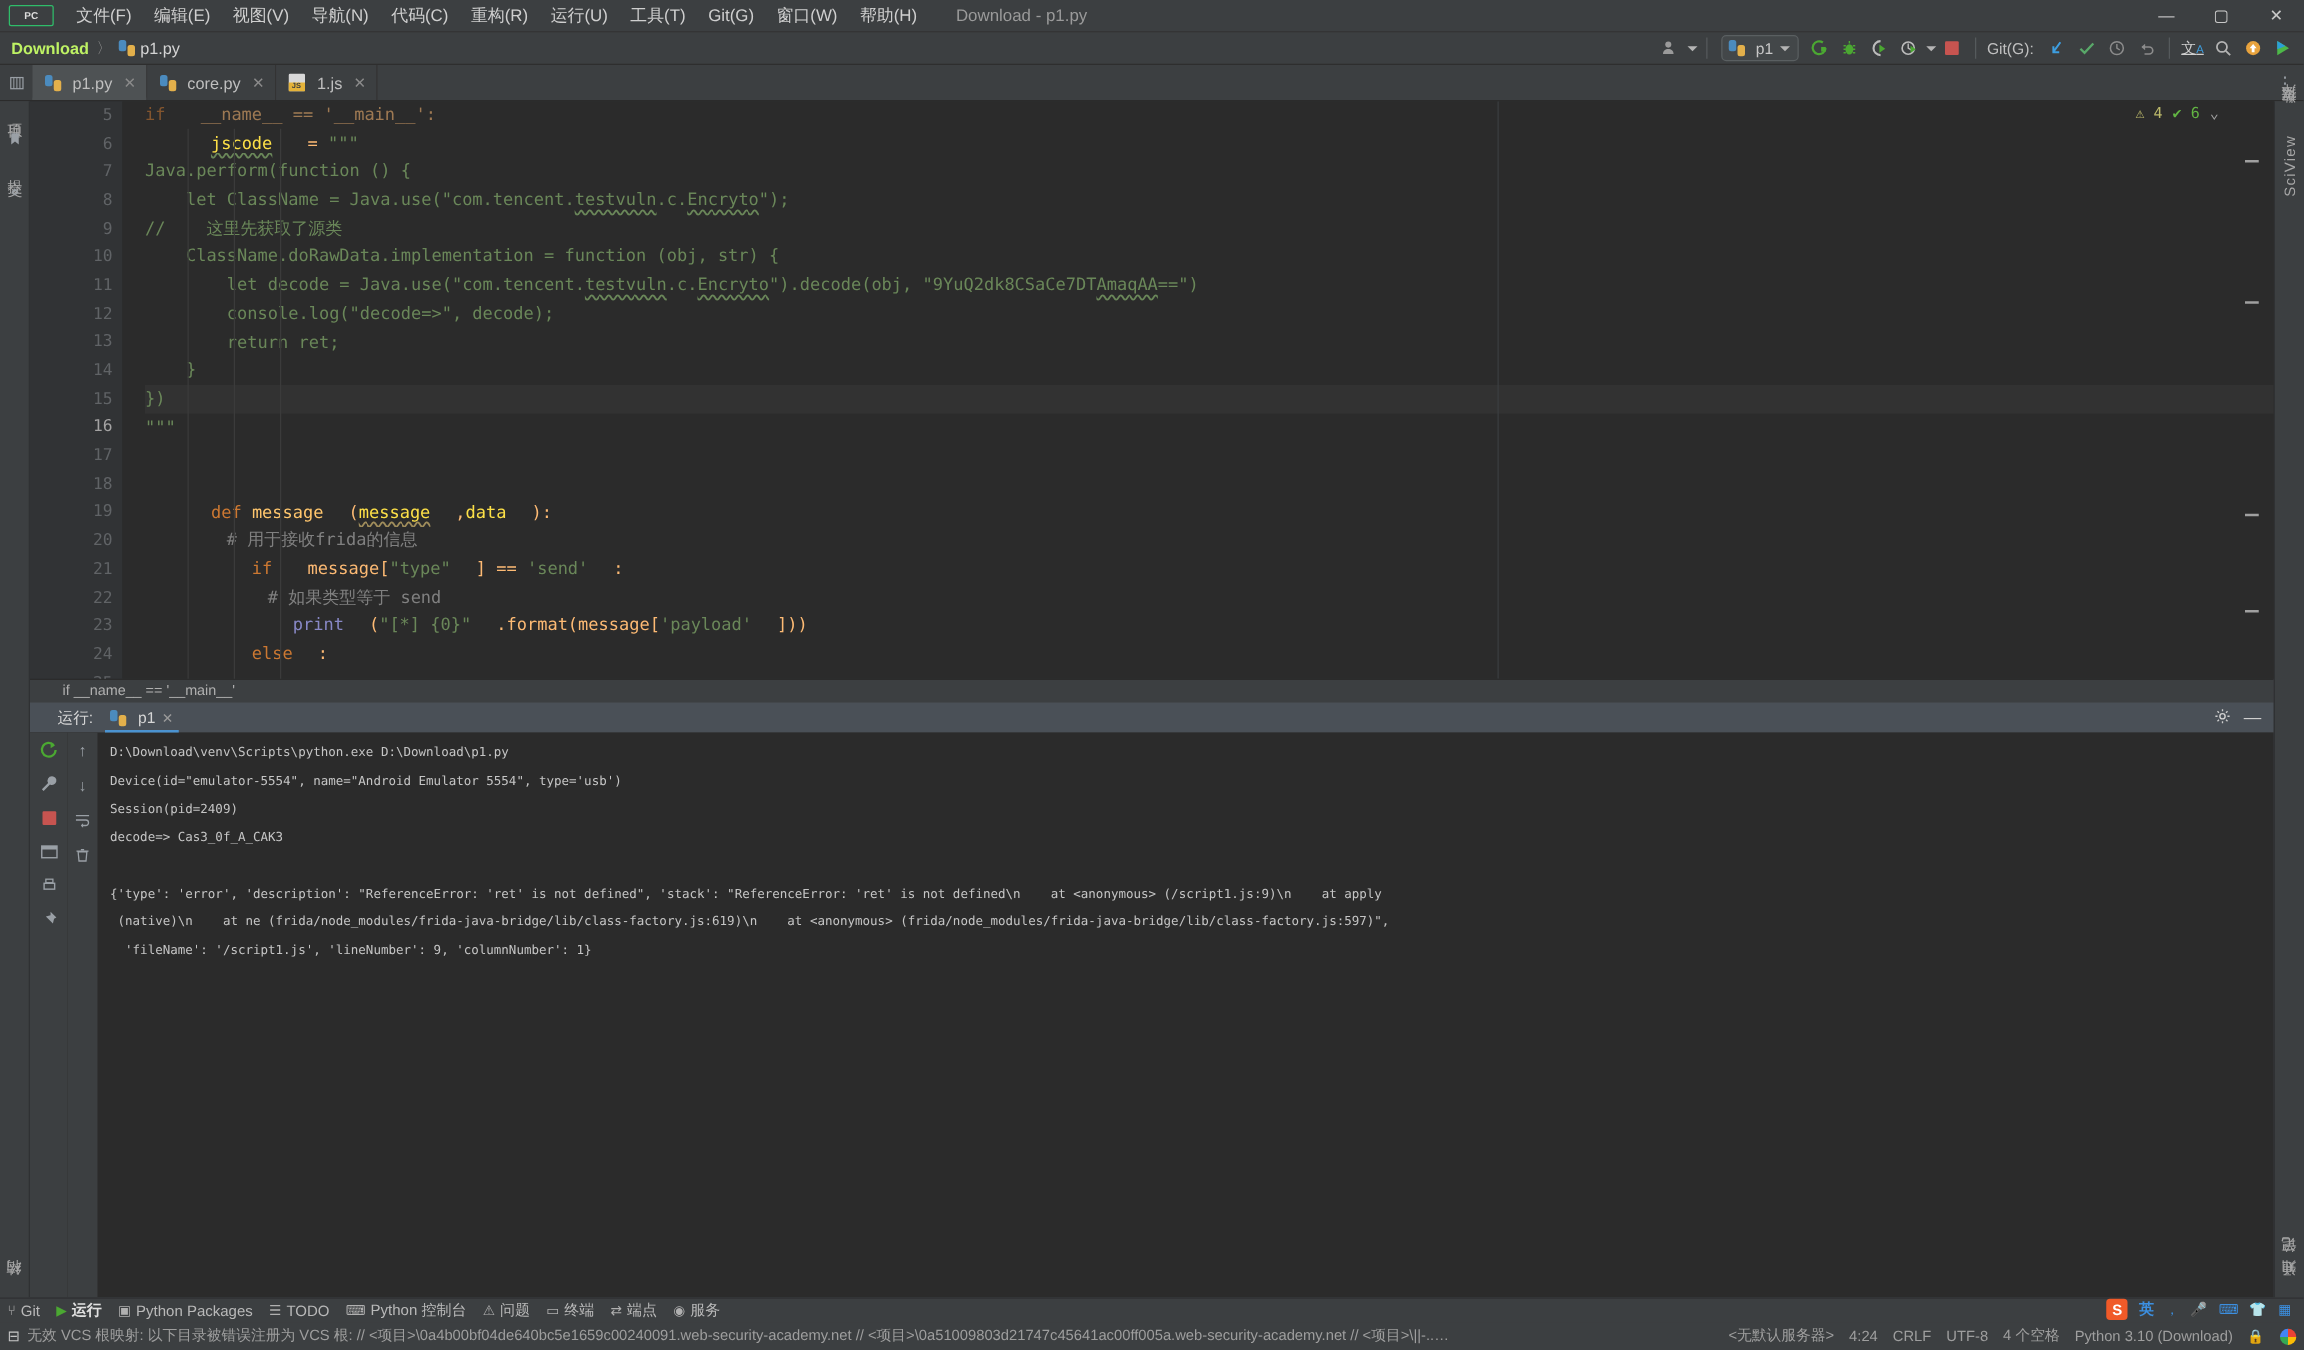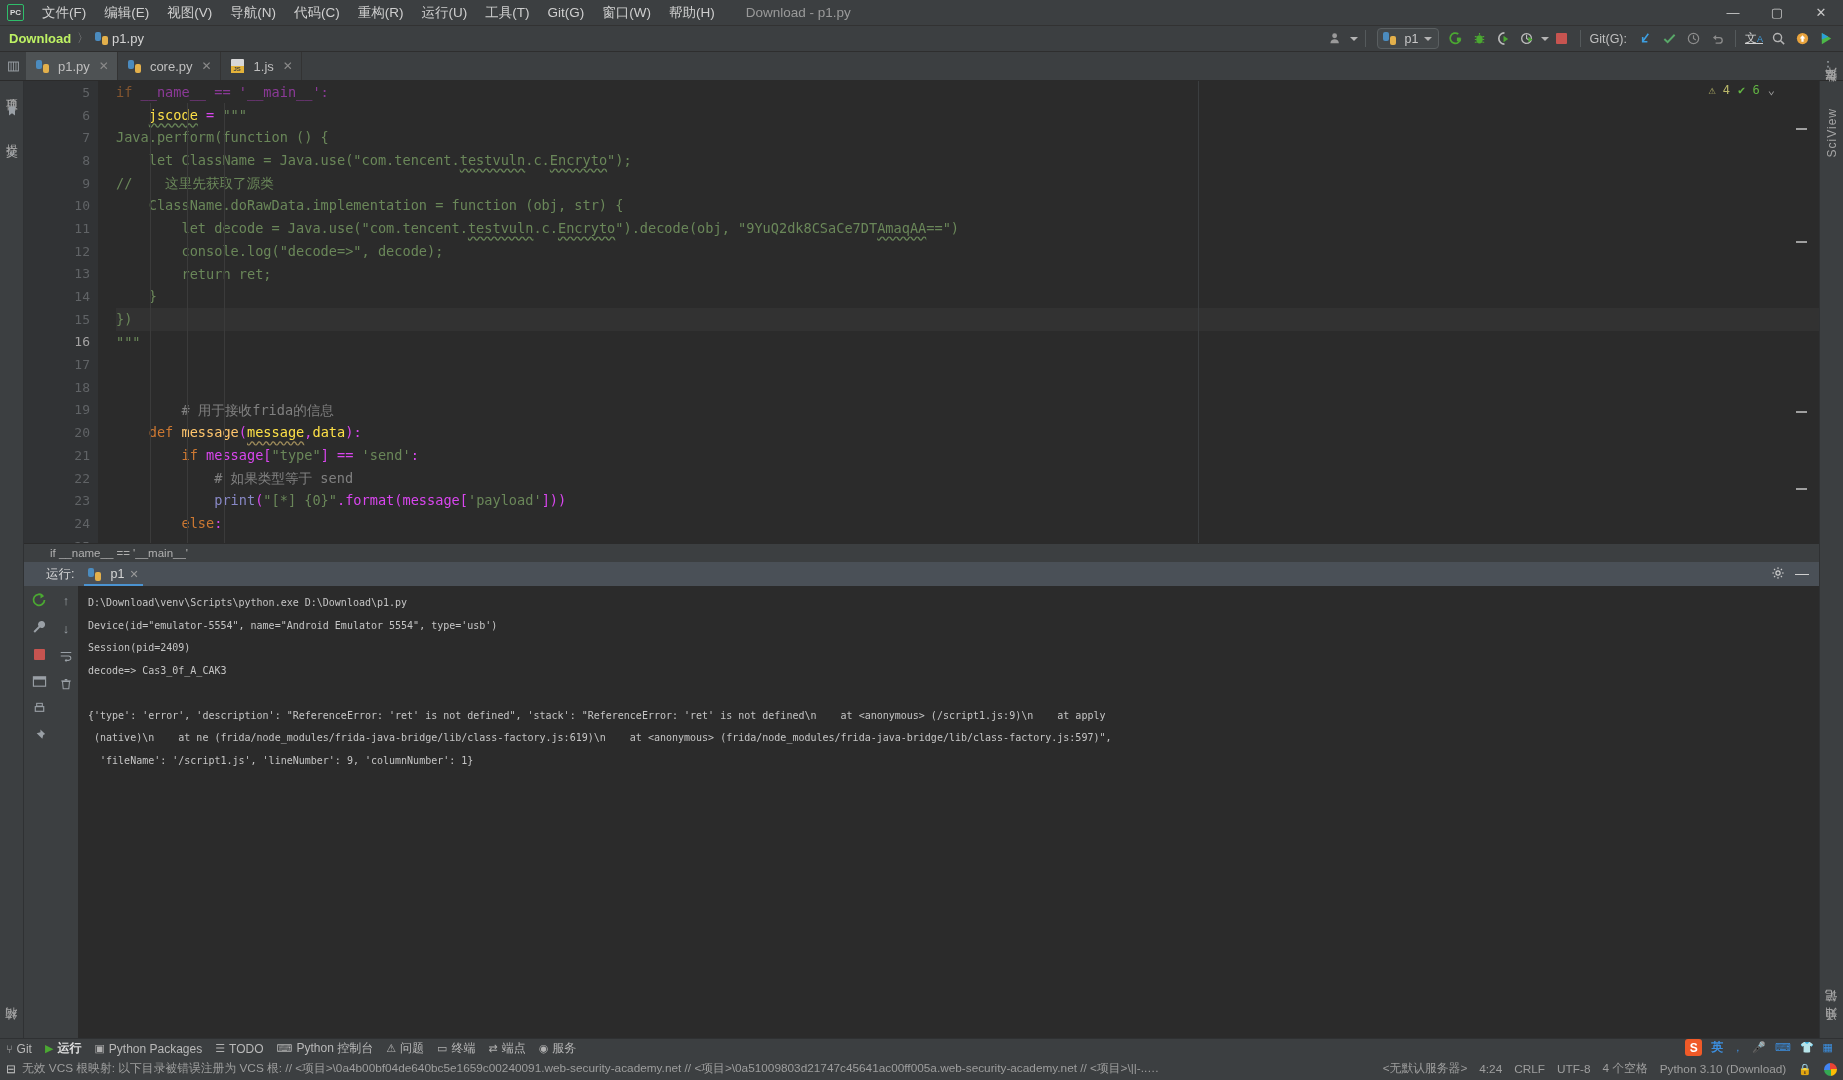--- a/index.html
+++ b/index.html
@@ -11,21 +11,21 @@
     -webkit-font-smoothing:antialiased;
   }
   .app{ width:1843px; height:1080px; display:flex; flex-direction:column; position:relative; }
 
   
   .titlebar{
     height:26px; background:#3c3f41; display:flex; align-items:center;
     flex:0 0 26px; border-bottom:1px solid #323232;
   }
   .pc-logo{
-    width:17px;height:17px;margin:0 9px 0 7px;border:1.6px solid #2fbd6a;border-radius:2px;
+    width:36px;height:17px;margin:0 9px 0 7px;border:1.6px solid #2fbd6a;border-radius:2px;
     display:flex;align-items:center;justify-content:center;color:#dcdcdc;font-size:8px;font-weight:bold;
     background:#3c3f41;
   }
   .menubar{ display:flex; align-items:center; gap:0px; }
   .menu-item{ padding:3px 9px; font-size:13.5px; color:#cfcfcf; white-space:nowrap; cursor:default;}
   .win-title{ margin-left:22px; color:#9a9a9a; font-size:13.5px; }
   .win-ctrls{ margin-left:auto; display:flex; }
   .win-btn{ width:44px;height:26px;display:flex;align-items:center;justify-content:center;color:#c8c8c8;font-size:13px;}
 
   
@@ -106,21 +106,21 @@
   .codearea{
     flex:1 1 auto; position:relative; background:#2b2b2b; padding-left:18px;
   }
   .cline{ height:22.7px;line-height:22.7px;white-space:pre;font-size:13.6px;
     font-family:"DejaVu Sans Mono",monospace;color:#a9b7c6;}
   .cline.hl{ background:#323232; }
   .indent-guide{ position:absolute;top:0;bottom:0;width:1px;background:#3b3b3b; }
   .vsplit{ position:absolute; top:0; bottom:0; width:1px; background:#3b3e40; }
   
   .s-str{color:#6a8759;} .s-kw{color:#cc7832;} .s-fn{color:#ffc66d;}
-  .s-cmt{color:#808080;} .s-def{color:#fde047;} .s-pfn{color:#8888c6;} .s-txt{color:#d946ef;}
+  .s-cmt{color:#808080;} .s-def{color:#fde047;} .s-pfn{color:#8888c6;} .s-txt{color:#fdba74;margin-left:20px;}
   .wavy{ text-decoration: underline; text-decoration-style: wavy; text-decoration-color:#6a8759;
          text-underline-offset:3px;}
   .wavy-o{ text-decoration: underline; text-decoration-style: wavy; text-decoration-color:#a08d5b;
          text-underline-offset:3px;}
   .insp{ position:absolute; top:2px; right:44px; display:flex; align-items:center; gap:8px; font-size:12px;}
   .insp .w{ color:#bbb86a; } .insp .g{ color:#62b543; }
   .scroll-marks{ position:absolute; right:12px; width:12px; top:0; bottom:0;}
   .mark{ position:absolute; right:0; width:11px;height:2px;background:#a0a0a0;}
 
   
@@ -378,22 +378,22 @@
             <div class="cline"><span class="s-str">//    这里先获取了源类</span></div>
             <div class="cline"><span class="s-str">    ClassName.doRawData.implementation = function (obj, str) {</span></div>
             <div class="cline"><span class="s-str">        let decode = Java.use("com.tencent.</span><span class="s-str wavy">testvuln</span><span class="s-str">.c.</span><span class="s-str wavy">Encryto</span><span class="s-str">").decode(obj, "9YuQ2dk8CSaCe7DT</span><span class="s-str wavy">AmaqAA</span><span class="s-str">==")</span></div>
             <div class="cline"><span class="s-str">        console.log("decode=&gt;", decode);</span></div>
             <div class="cline"><span class="s-str">        return ret;</span></div>
             <div class="cline"><span class="s-str">    }</span></div>
             <div class="cline hl"><span class="s-str">})</span></div>
             <div class="cline"><span class="s-str">"""</span></div>
             <div class="cline">&nbsp;</div>
             <div class="cline">&nbsp;</div>
+            <div class="cline"><span class="s-txt">    </span><span class="s-kw">def </span><span class="s-fn">message</span><span class="s-txt">(</span><span class="s-def wavy-o">message</span><span class="s-txt">,</span><span class="s-def">data</span><span class="s-txt">):</span></div>
             <div class="cline"><span class="s-cmt">        # 用于接收frida的信息</span></div>
-            <div class="cline"><span class="s-txt">    </span><span class="s-kw">def </span><span class="s-fn">message</span><span class="s-txt">(</span><span class="s-def wavy-o">message</span><span class="s-txt">,</span><span class="s-def">data</span><span class="s-txt">):</span></div>
             <div class="cline"><span class="s-txt">        </span><span class="s-kw">if </span><span class="s-txt">message[</span><span class="s-str">"type"</span><span class="s-txt">] == </span><span class="s-str">'send'</span><span class="s-txt">:</span></div>
             <div class="cline"><span class="s-cmt">            # 如果类型等于 send</span></div>
             <div class="cline"><span class="s-txt">            </span><span class="s-pfn">print</span><span class="s-txt">(</span><span class="s-str">"[*] {0}"</span><span class="s-txt">.format(message[</span><span class="s-str">'payload'</span><span class="s-txt">]))</span></div>
             <div class="cline"><span class="s-txt">        </span><span class="s-kw">else</span><span class="s-txt">:</span></div>
             <div class="indent-guide" style="left: 52px; top: 22px; height: 540px;"></div>
             <div class="indent-guide" style="left: 89px; top: 22px; height: 540px;"></div>
             <div class="indent-guide" style="left: 126px; top: 22px; height: 540px;"></div>
           </div>
       </div>
 

